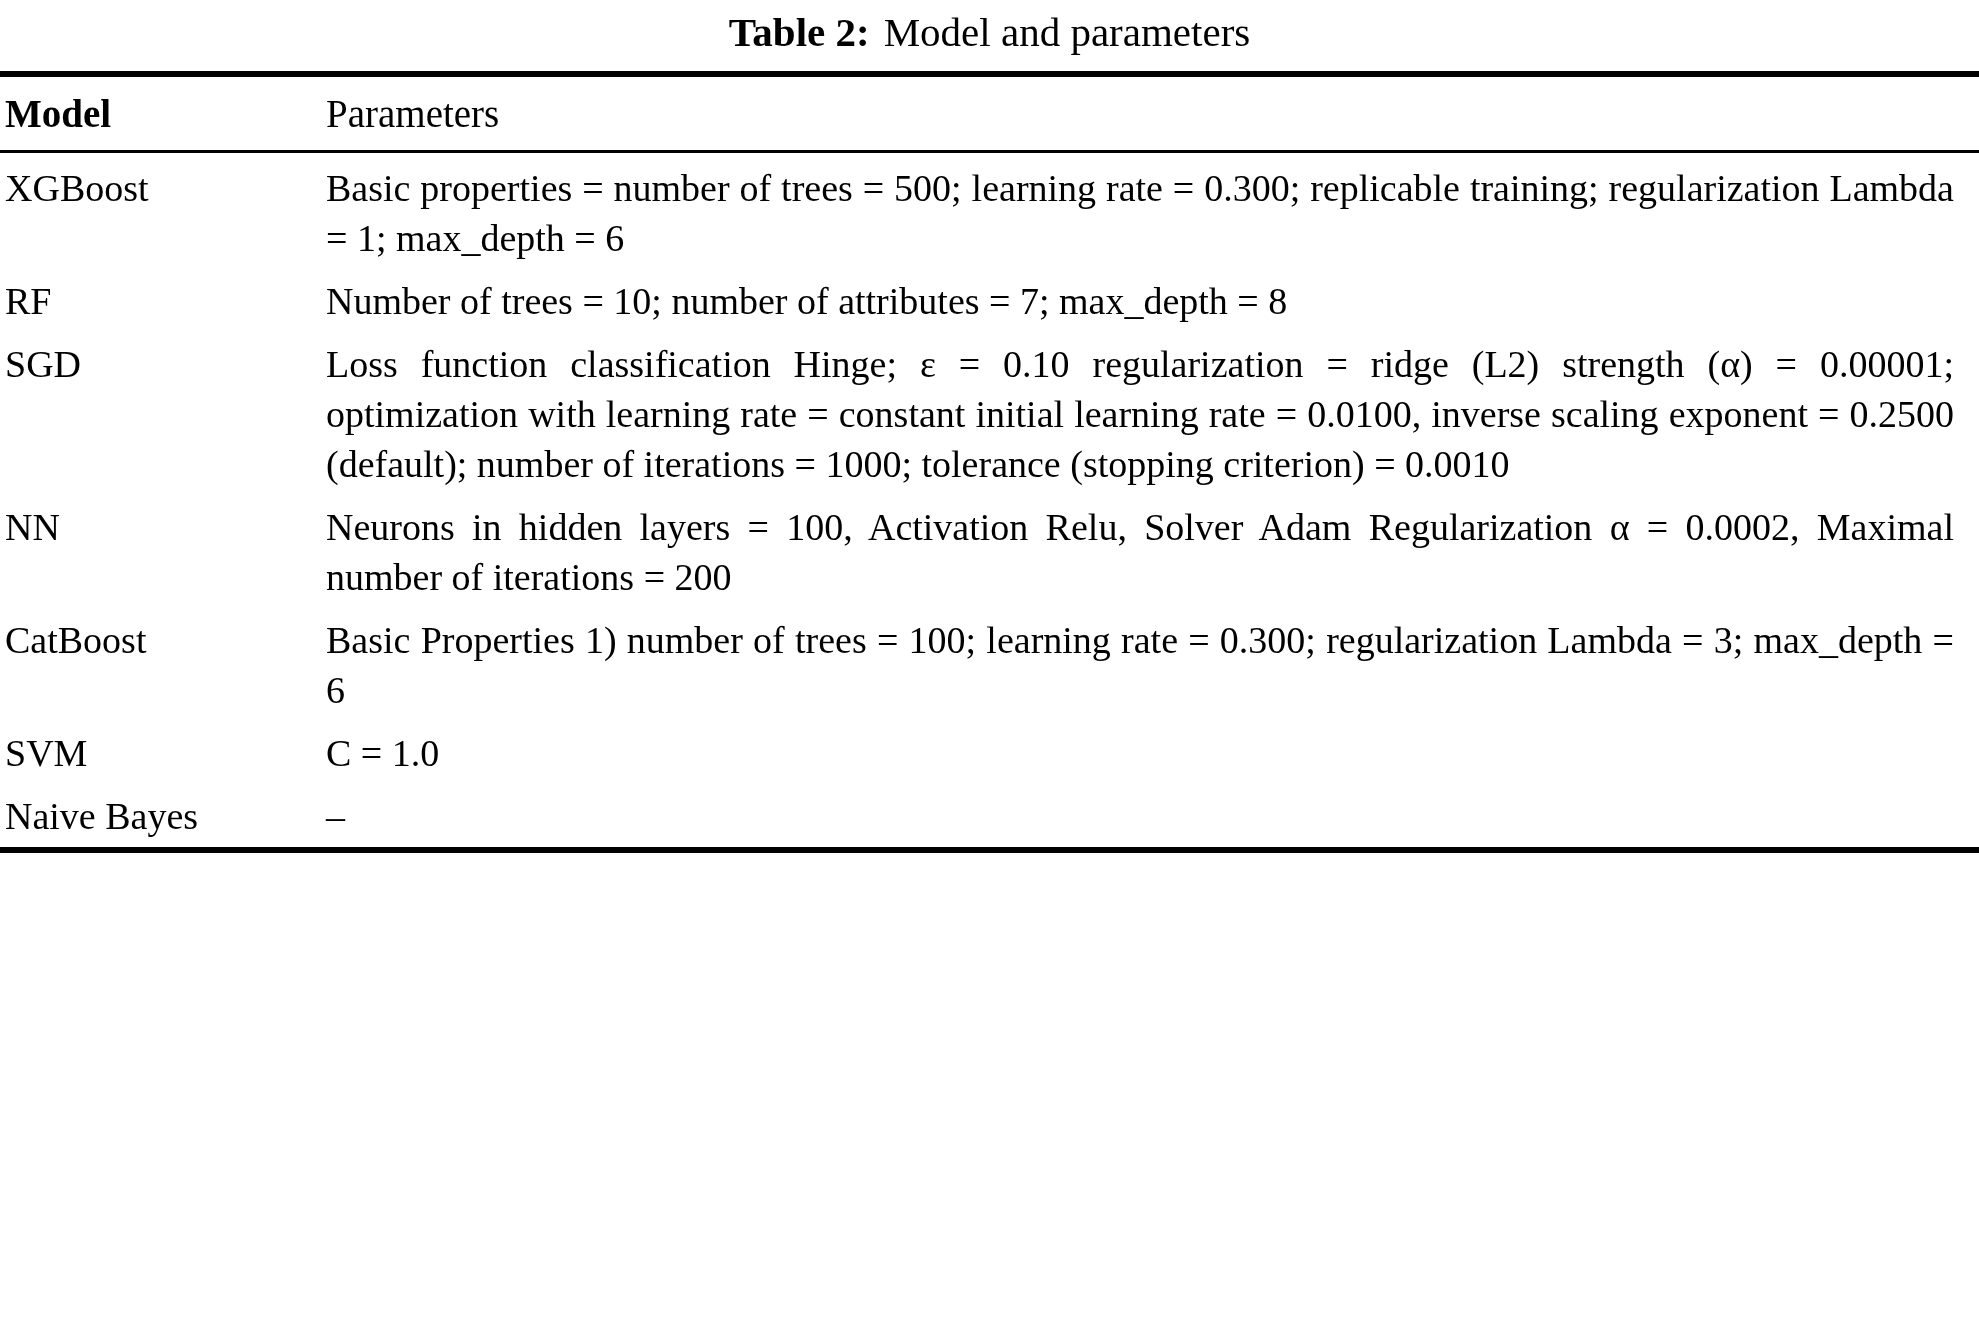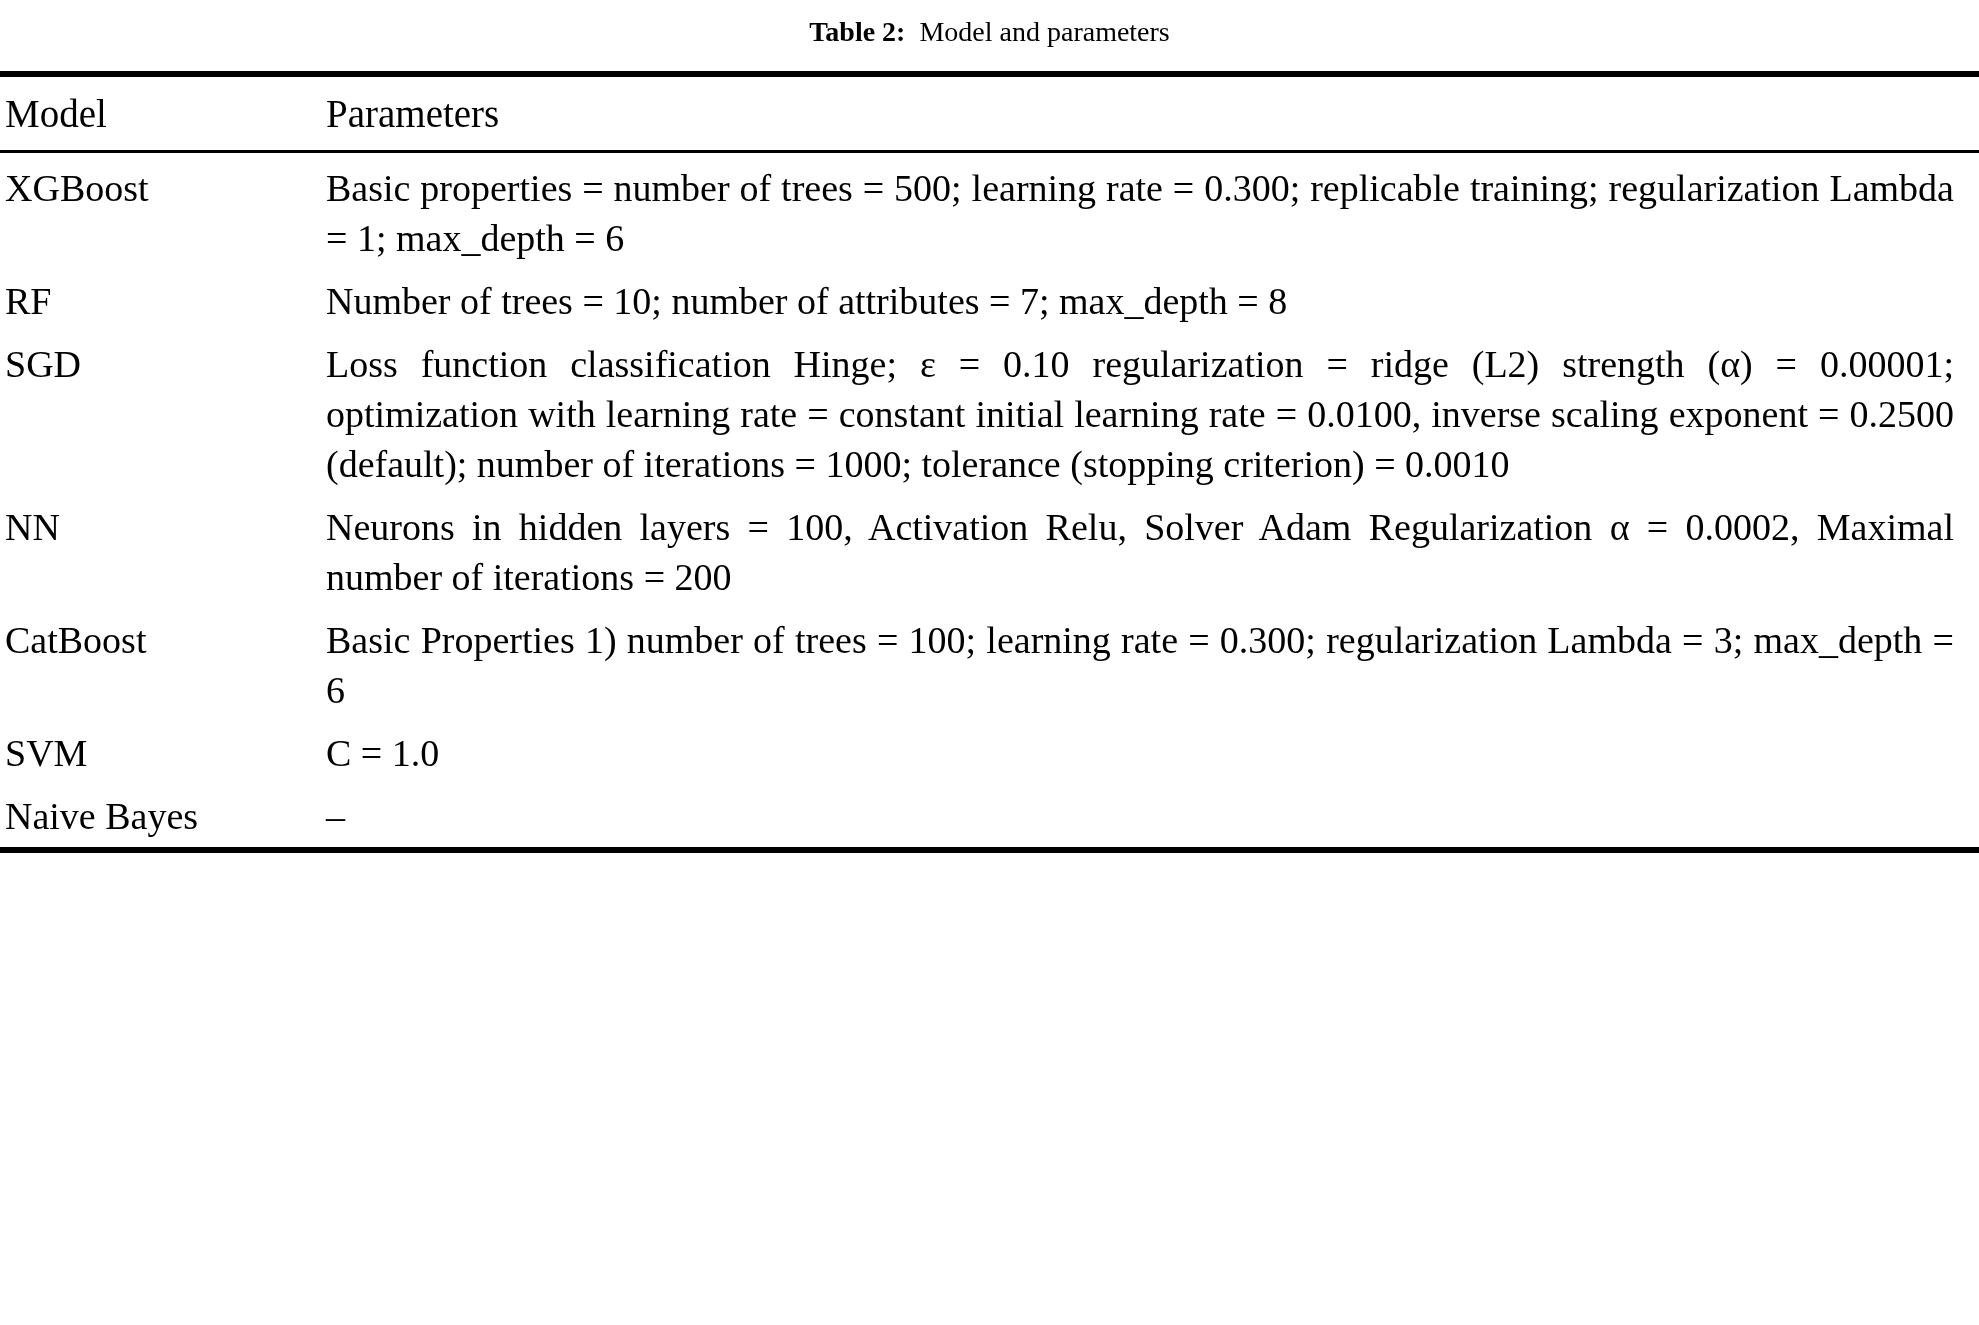--- a/index.html
+++ b/index.html
@@ -12,21 +12,21 @@
     overflow: hidden;
     font-family: "Liberation Serif", serif;
   }
   .page {
     width: 1979px;
     height: 1325px;
     position: relative;
   }
   .caption {
     text-align: center;
-    font-size: 28px;
+    font-size: 41px;
     line-height: 52px;
     padding-top: 6px;
     white-space: nowrap;
   }
   .caption .cap-label {
     font-weight: bold;
     margin-right: 14px;
   }
   table.params-table {
     width: 1979px;
@@ -42,21 +42,21 @@
   col.params-col  { width: 1654px; }
   thead th {
     text-align: left;
     font-weight: normal;
     font-size: 39px;
     padding-top: 12px;
     padding-bottom: 11px;
     border-bottom: 3px solid #000;
     vertical-align: top;
   }
-  th.model-head { padding-left: 5px; }
+  th.model-head { padding-left: 5px; font-weight: bold; }
   th.params-head { padding-right: 17px; }
   tbody td {
     vertical-align: top;
     padding-top: 7px;
     padding-bottom: 6px;
   }
   td.model-cell {
     padding-left: 5px;
     padding-right: 60px;
     word-spacing: normal;

